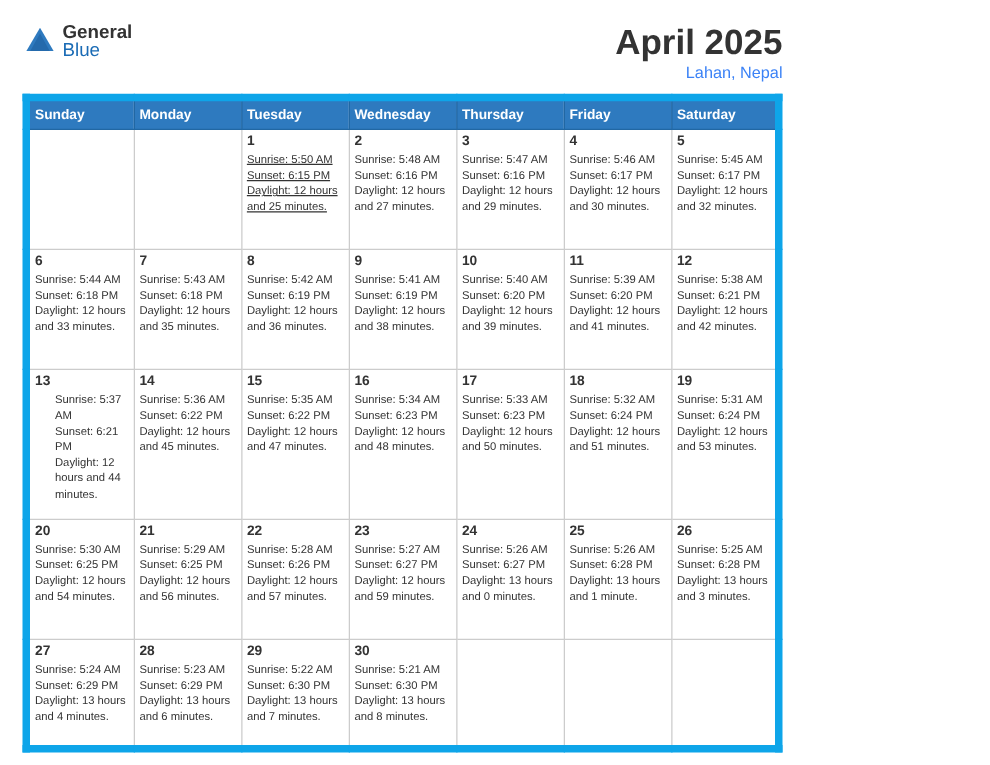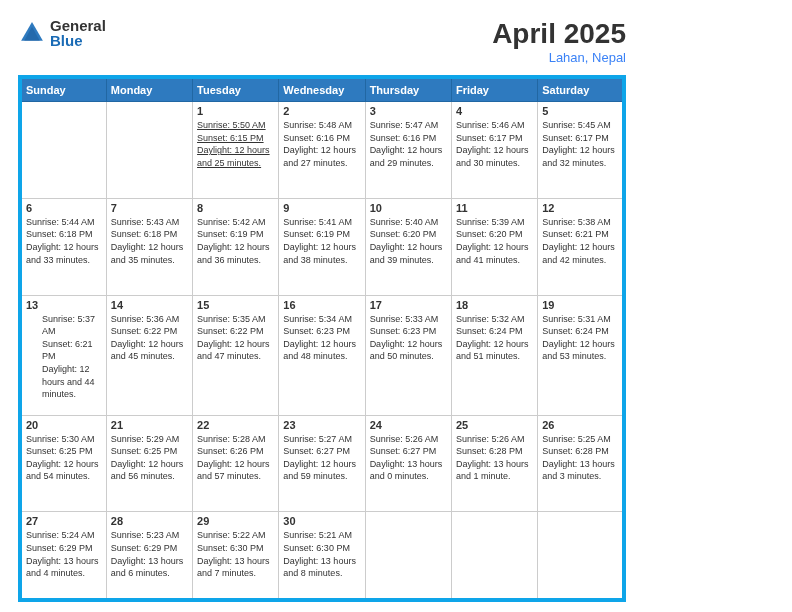--- a/index.html
+++ b/index.html
@@ -33,42 +33,42 @@
       flex-direction: column;
       line-height: 1;
     }
     .logo-general {
       font-size: 15px;
       font-weight: bold;
       color: #333;
     }
     .logo-blue {
       font-size: 15px;
-      font-weight: bold;
+      font-weight: normal;
       color: #1a6bb5;
     }
     .logo-icon {
       width: 28px;
       height: 28px;
     }
     .title-block {
       text-align: right;
     }
     .month-title {
       font-size: 28px;
       font-weight: bold;
       color: #333;
     }
     .location {
       font-size: 13px;
       color: #3b82f6;
     }
     .calendar {
       flex: 1;
-      border: 4px solid #0ea5e9;
+      border: 6px solid #0ea5e9;
       border-collapse: collapse;
       width: 100%;
       table-layout: fixed;
     }
     .calendar th {
       background-color: #2e7abf;
       color: white;
       font-size: 11px;
       font-weight: bold;
       padding: 5px 4px;

